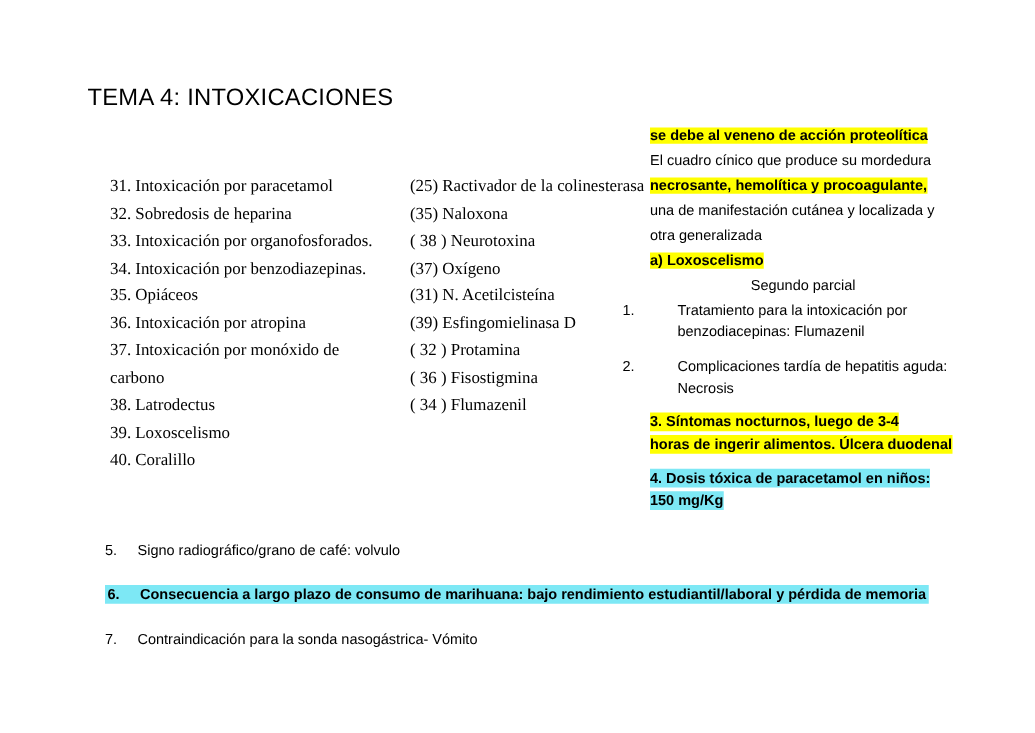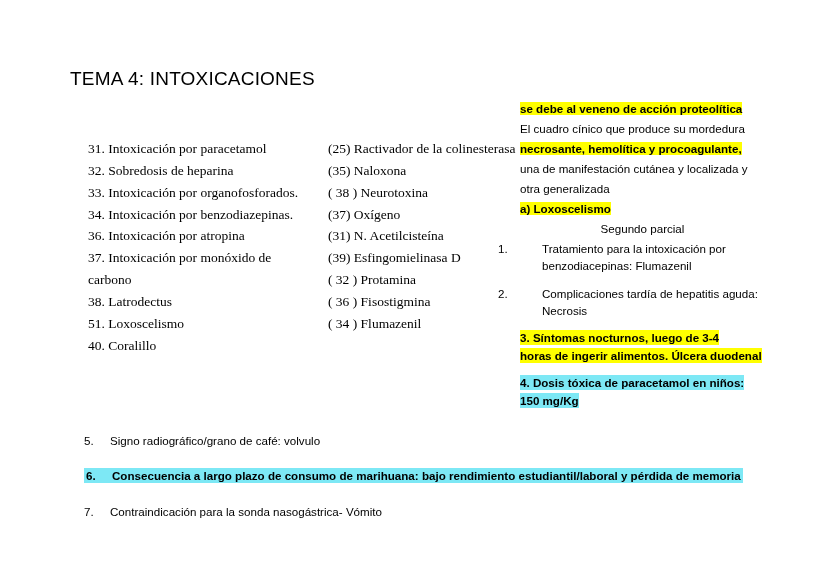--- a/index.html
+++ b/index.html
@@ -103,24 +103,25 @@
 
 <div class="page">
 
   <div class="title">TEMA 4: INTOXICACIONES</div>
 
   <div class="serif-col" id="col-left">
     <div>31. Intoxicación por paracetamol</div>
     <div>32. Sobredosis de heparina</div>
     <div>33. Intoxicación por organofosforados.</div>
     <div>34. Intoxicación por benzodiazepinas.</div>
+    <div>35. Opiáceos</div>
     <div>36. Intoxicación por atropina</div>
     <div>37. Intoxicación por monóxido de carbono</div>
     <div>38. Latrodectus</div>
-    <div>51. Loxoscelismo</div>
+    <div>39. Loxoscelismo</div>
     <div>40. Coralillo</div>
   </div>
 
   <div class="serif-col" id="col-mid">
     <div>(25) Ractivador de la colinesterasa</div>
     <div>(35) Naloxona</div>
     <div>( 38 ) Neurotoxina</div>
     <div>(37) Oxígeno</div>
     <div>(31) N. Acetilcisteína</div>
     <div>(39) Esfingomielinasa D</div>

